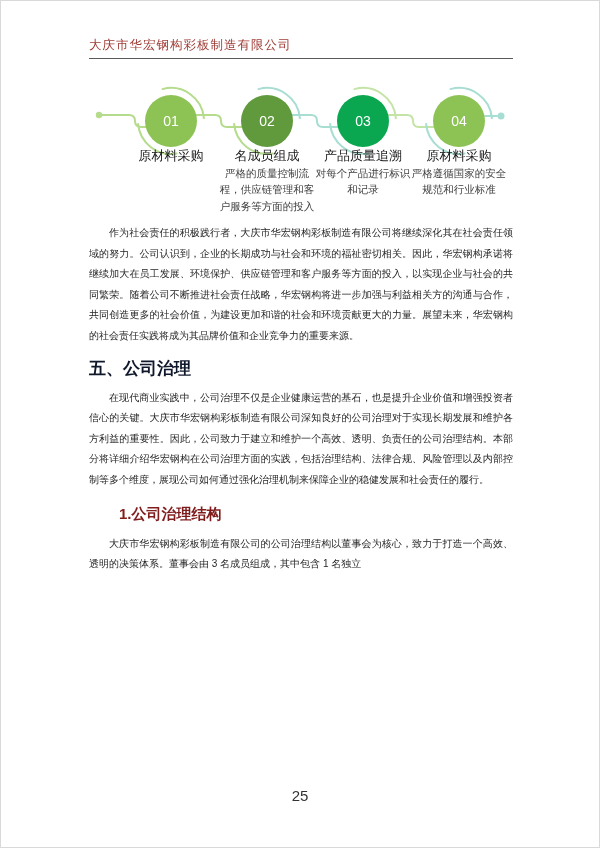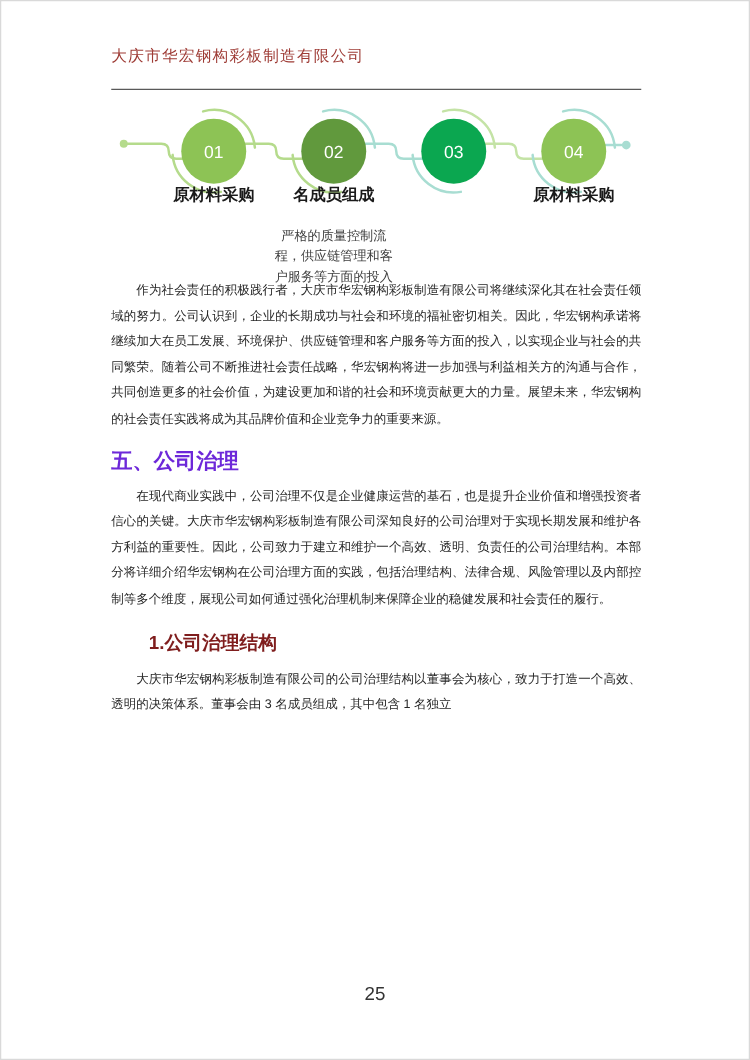--- a/index.html
+++ b/index.html
@@ -9,27 +9,27 @@
     border:1px solid #d9d9d9;
     background:#ffffff;
     font-family:"Liberation Sans", sans-serif;
     color:#262626;
     overflow:hidden;
   }
   .header{
     position:absolute;left:88px;top:36px;width:424px;
     font-family:"Liberation Serif", serif;
     font-size:12.5px;letter-spacing:1px;
-    padding-bottom:17px;
+    padding-bottom:4px;
     border-bottom:1.5px solid #595959;
   }
   .diagram{position:absolute;left:88px;top:84px;width:424px;height:148px;}
   .diagram svg{display:block;}
   .step-label{position:absolute;top:62px;width:104px;text-align:center;}
-  .step-title{font-size:13px;font-weight:bold;color:#1a1a1a;margin-bottom:16px;}
+  .step-title{font-size:13px;font-weight:normal;color:#1a1a1a;margin-bottom:0;}
   .step-desc{font-size:10.5px;line-height:1.55;color:#404040;}
   .content{position:absolute;left:88px;top:222px;width:424px;}
   .para{
     font-size:10px;line-height:2.06;
     text-align:justify;word-break:break-all;
     text-indent:2em;margin:0;
   }
   .section-heading{
     font-size:17px;font-weight:bold;
     margin:10px 0 8px 0;
@@ -82,28 +82,33 @@
       <text x="370" y="41" text-anchor="middle" font-size="14" fill="#ffffff">04</text>
     </svg>
 
     <div class="step-label" style="left:30px;">
       <div class="step-title">原材料采购</div>
     </div>
     <div class="step-label" style="left:126px;">
       <div class="step-title">名成员组成</div>
       <div class="step-desc">严格的质量控制流程，供应链管理和客户服务等方面的投入</div>
     </div>
+    <div class="step-label" style="left:222px;">
+      <div class="step-title">产品质量追溯</div>
+      <div class="step-desc">对每个产品进行标识和记录</div>
+    </div>
     <div class="step-label" style="left:318px;">
       <div class="step-title">原材料采购</div>
+      <div class="step-desc">严格遵循国家的安全规范和行业标准</div>
     </div>
   </div>
 
   <div class="content">
     <p class="para">作为社会责任的积极践行者，大庆市华宏钢构彩板制造有限公司将继续深化其在社会责任领域的努力。公司认识到，企业的长期成功与社会和环境的福祉密切相关。因此，华宏钢构承诺将继续加大在员工发展、环境保护、供应链管理和客户服务等方面的投入，以实现企业与社会的共同繁荣。随着公司不断推进社会责任战略，华宏钢构将进一步加强与利益相关方的沟通与合作，共同创造更多的社会价值，为建设更加和谐的社会和环境贡献更大的力量。展望未来，华宏钢构的社会责任实践将成为其品牌价值和企业竞争力的重要来源。</p>
-    <h2 class="section-heading" style="color:#6d28d9;">五、公司治理</h2>
+    <h2 class="section-heading" style="color:#0f172a;">五、公司治理</h2>
     <p class="para">在现代商业实践中，公司治理不仅是企业健康运营的基石，也是提升企业价值和增强投资者信心的关键。大庆市华宏钢构彩板制造有限公司深知良好的公司治理对于实现长期发展和维护各方利益的重要性。因此，公司致力于建立和维护一个高效、透明、负责任的公司治理结构。本部分将详细介绍华宏钢构在公司治理方面的实践，包括治理结构、法律合规、风险管理以及内部控制等多个维度，展现公司如何通过强化治理机制来保障企业的稳健发展和社会责任的履行。</p>
     <h3 class="sub-heading">1.公司治理结构</h3>
     <p class="para">大庆市华宏钢构彩板制造有限公司的公司治理结构以董事会为核心，致力于打造一个高效、透明的决策体系。董事会由 3 名成员组成，其中包含 1 名独立</p>
   </div>
 
   <div class="page-number">25</div>
 
 </div>
 
 </body></html>

